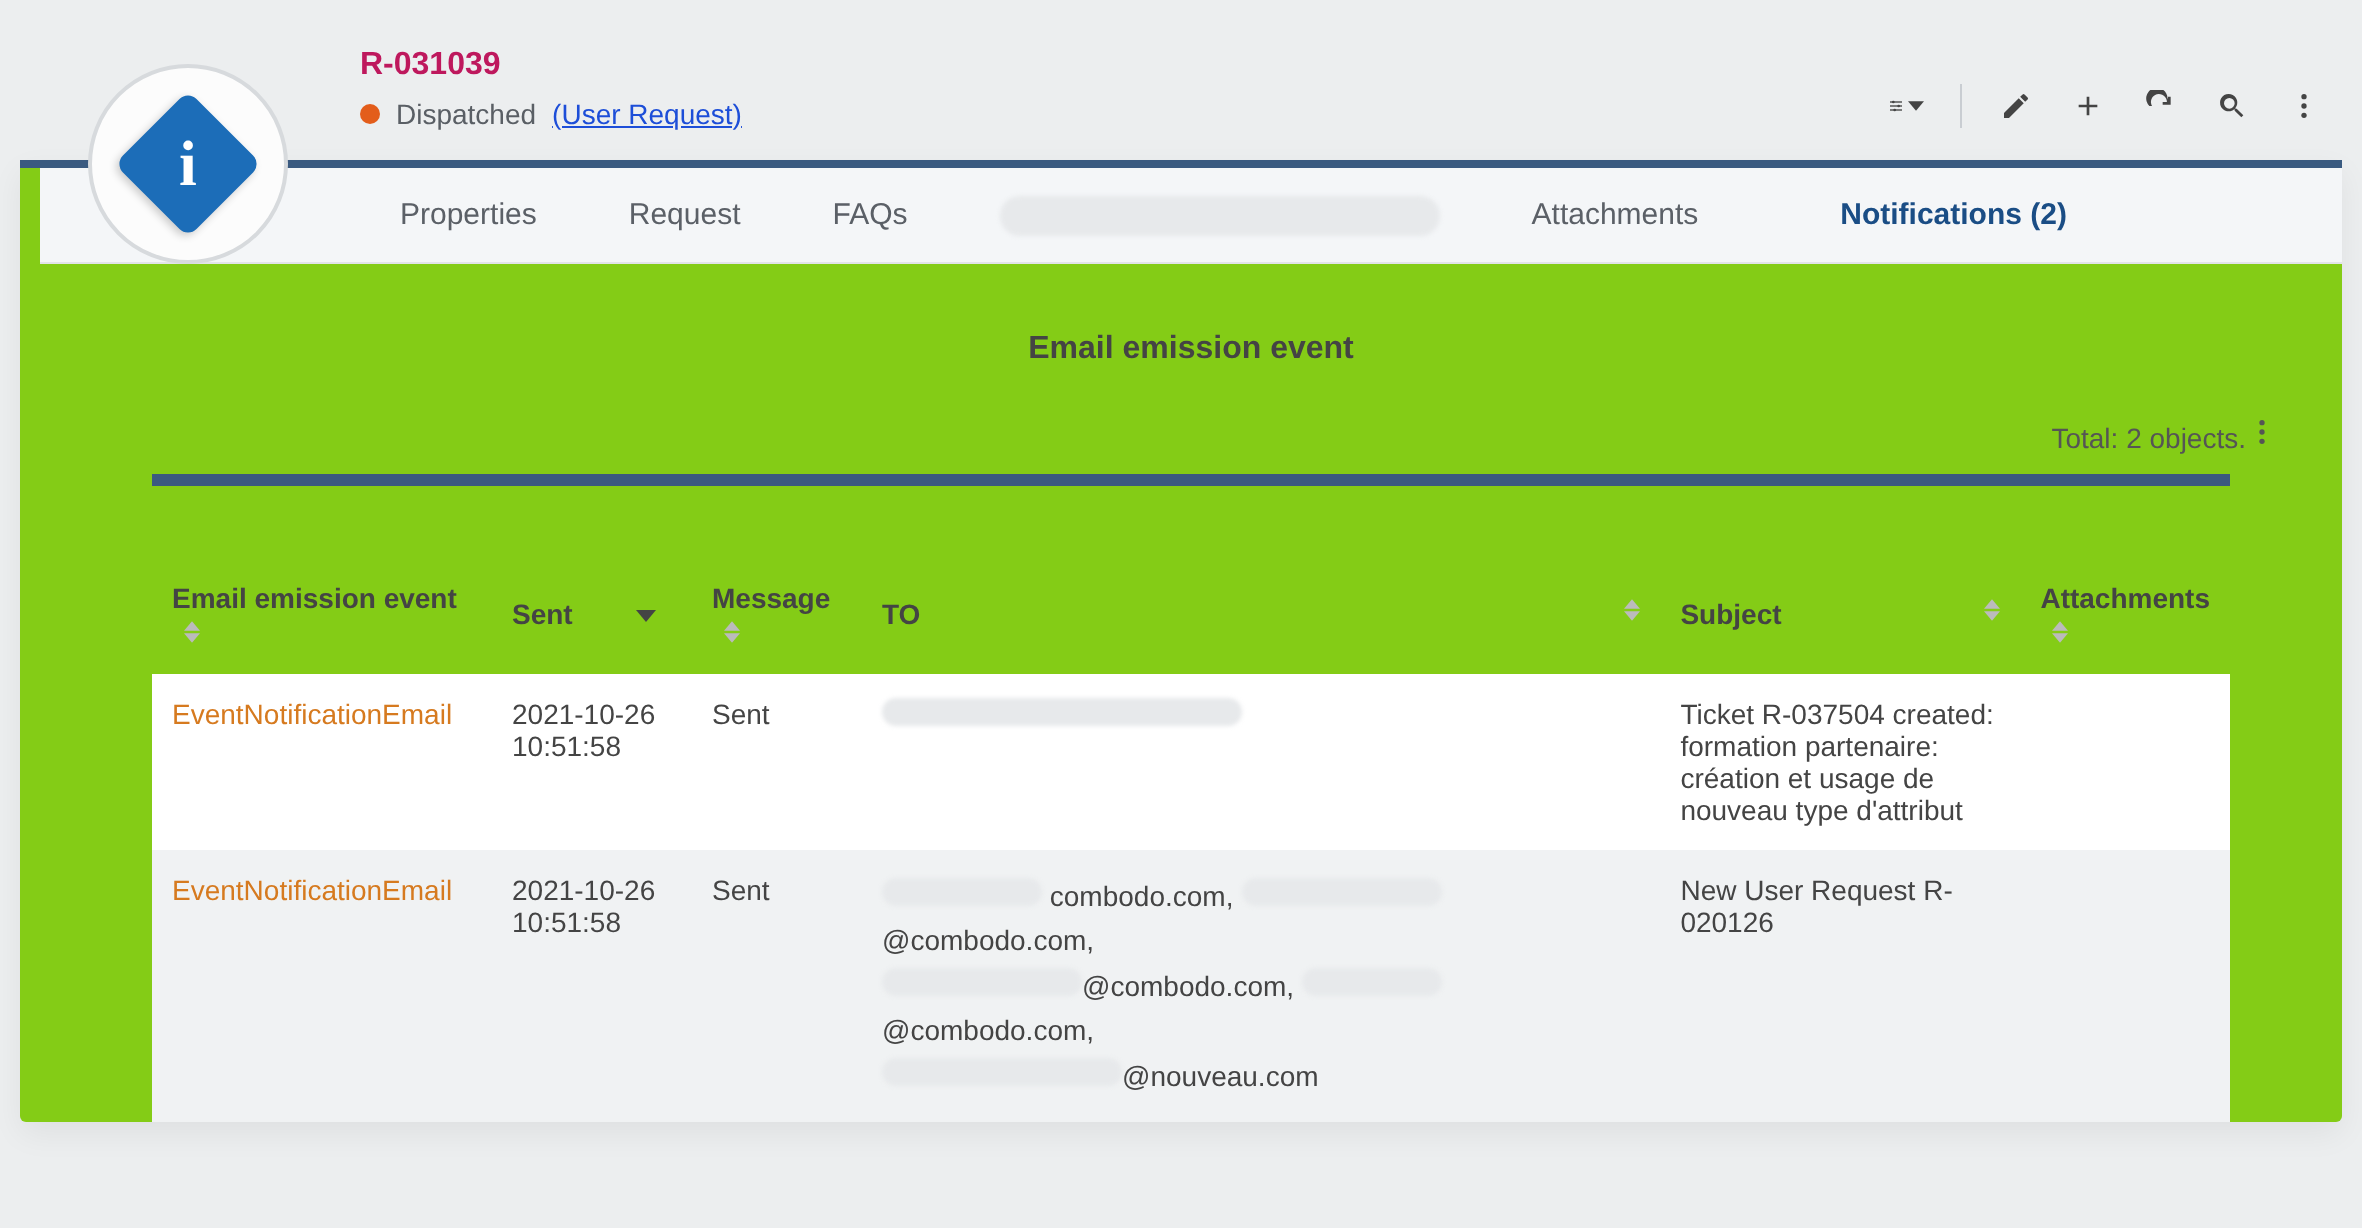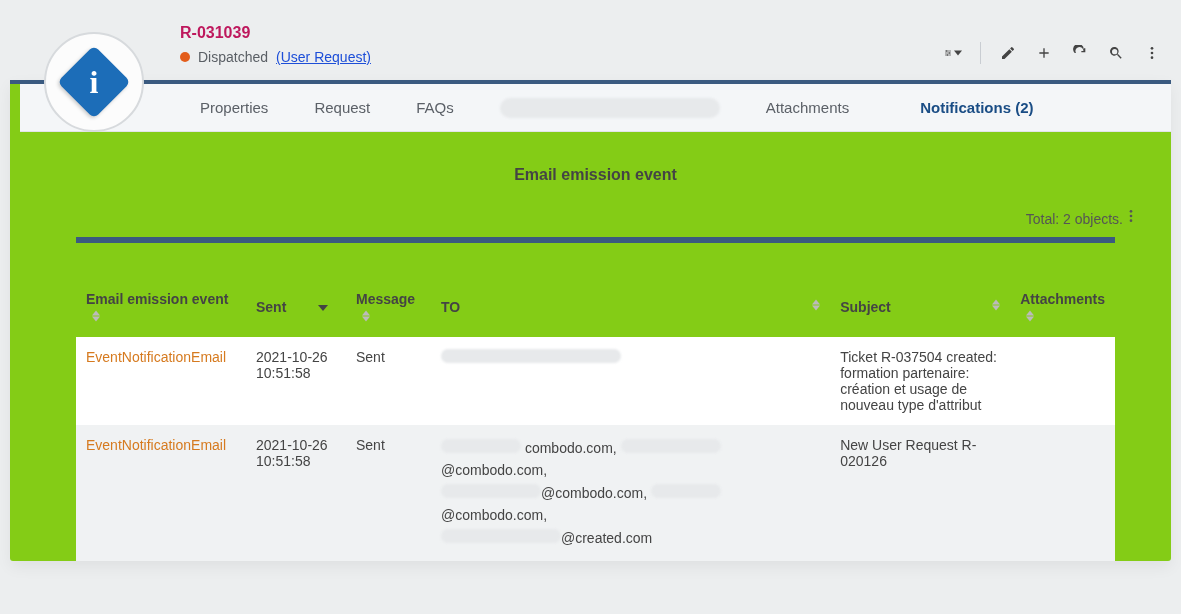--- a/index.html
+++ b/index.html
@@ -354,21 +354,21 @@
           <tr>
             <td class="link-cell">EventNotificationEmail</td>
             <td>2021-10-26 10:51:58</td>
             <td>Sent</td>
             <td class="to-line">
               <span class="redact-block" style="width:80px"></span>
               <span>combodo.com,</span>
               <span class="redact-block" style="width:100px"></span><span>@combodo.com,</span><br>
               <span class="redact-block" style="width:100px"></span><span>@combodo.com,</span>
               <span class="redact-block" style="width:70px"></span><span>@combodo.com,</span><br>
-              <span class="redact-block" style="width:120px"></span><span>@created.com</span>
+              <span class="redact-block" style="width:120px"></span><span>@nouveau.com</span>
             </td>
             <td>New User Request R-020126</td>
             <td></td>
           </tr>
         </tbody>
       </table>
     </div>
   </div>
 </div>
 

